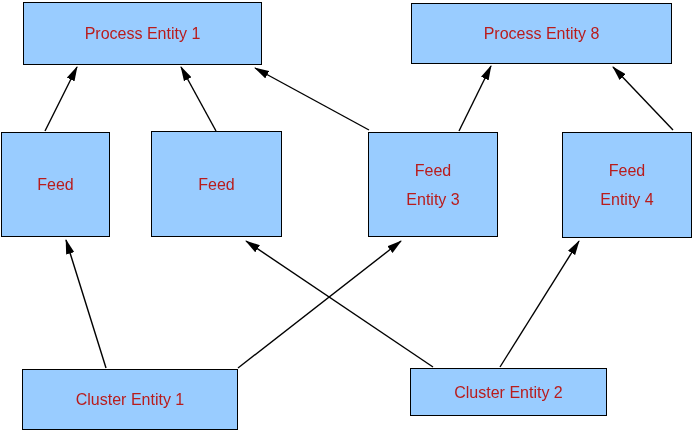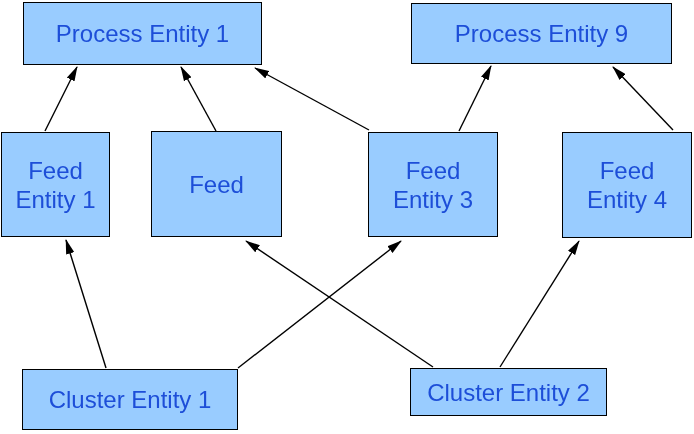--- a/index.html
+++ b/index.html
@@ -27,22 +27,22 @@
     position: absolute;
     box-sizing: border-box;
     border: 1px solid #000000;
     background: #99ccff;
     display: flex;
     align-items: center;
     justify-content: center;
     text-align: center;
   }
   .node-label {
-    color: #1d4ed8;
-    font-size: 24px;
+    color: #b91c1c;
+    font-size: 16px;
     line-height: 29px;
     white-space: nowrap;
   }
   .node-label span {
     display: block;
   }
 </style>
 </head>
 <body>
 
@@ -66,27 +66,26 @@
       </g>
   </svg>
   <div id="node-group">
       <div class="node" style="left: 23px; top: 2px; width: 239px; height: 63px; background: rgb(153, 204, 255); border-color: rgb(0, 0, 0);">
         <div class="node-label">
           <span>Process Entity 1</span>
         </div>
       </div>
       <div class="node" style="left: 411px; top: 3px; width: 261px; height: 61px; background: rgb(153, 204, 255); border-color: rgb(0, 0, 0);">
         <div class="node-label">
-          <span>Process Entity 9</span>
+          <span>Process Entity 8</span>
         </div>
       </div>
       <div class="node" style="left: 1px; top: 132px; width: 109px; height: 105px; background: rgb(153, 204, 255); border-color: rgb(0, 0, 0);">
         <div class="node-label">
           <span>Feed</span>
-          <span>Entity 1</span>
         </div>
       </div>
       <div class="node" style="left: 151px; top: 131px; width: 131px; height: 106px; background: rgb(153, 204, 255); border-color: rgb(0, 0, 0);">
         <div class="node-label">
           <span>Feed</span>
         </div>
       </div>
       <div class="node" style="left: 368px; top: 132px; width: 130px; height: 105px; background: rgb(153, 204, 255); border-color: rgb(0, 0, 0);">
         <div class="node-label">
           <span>Feed</span>

